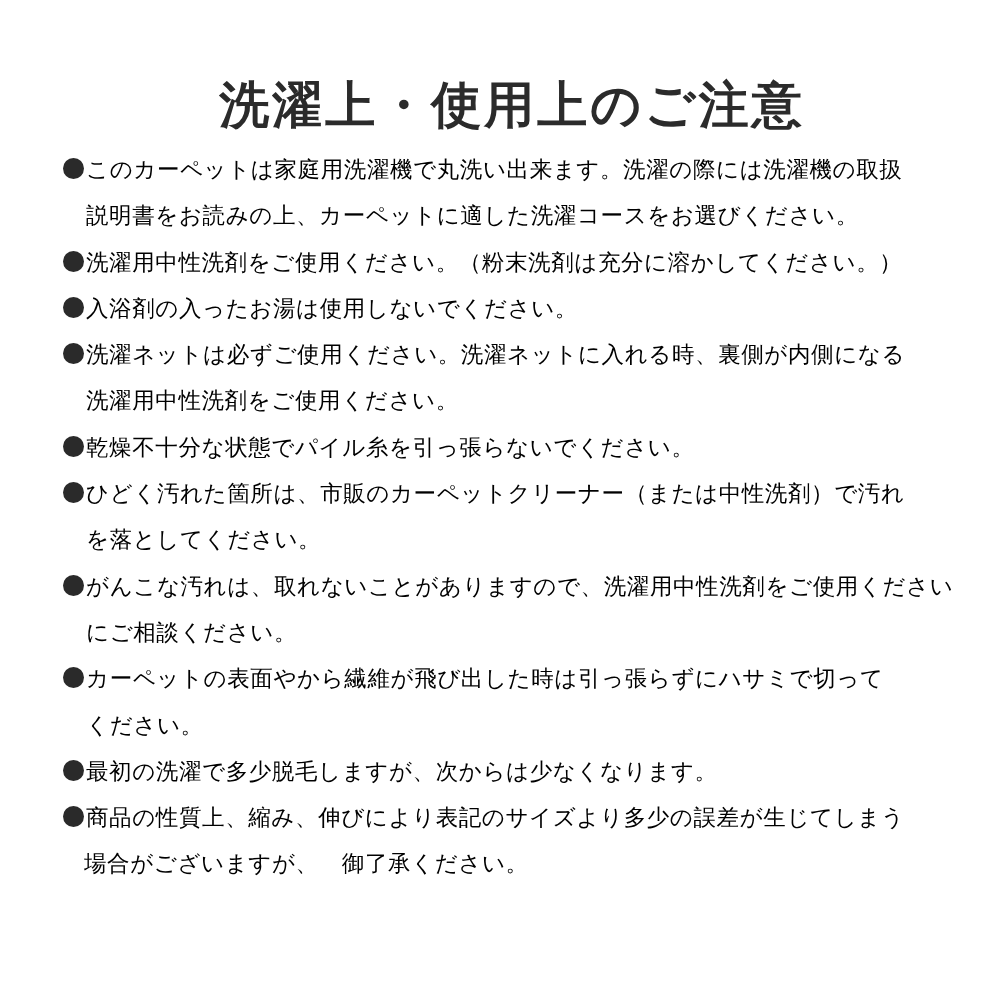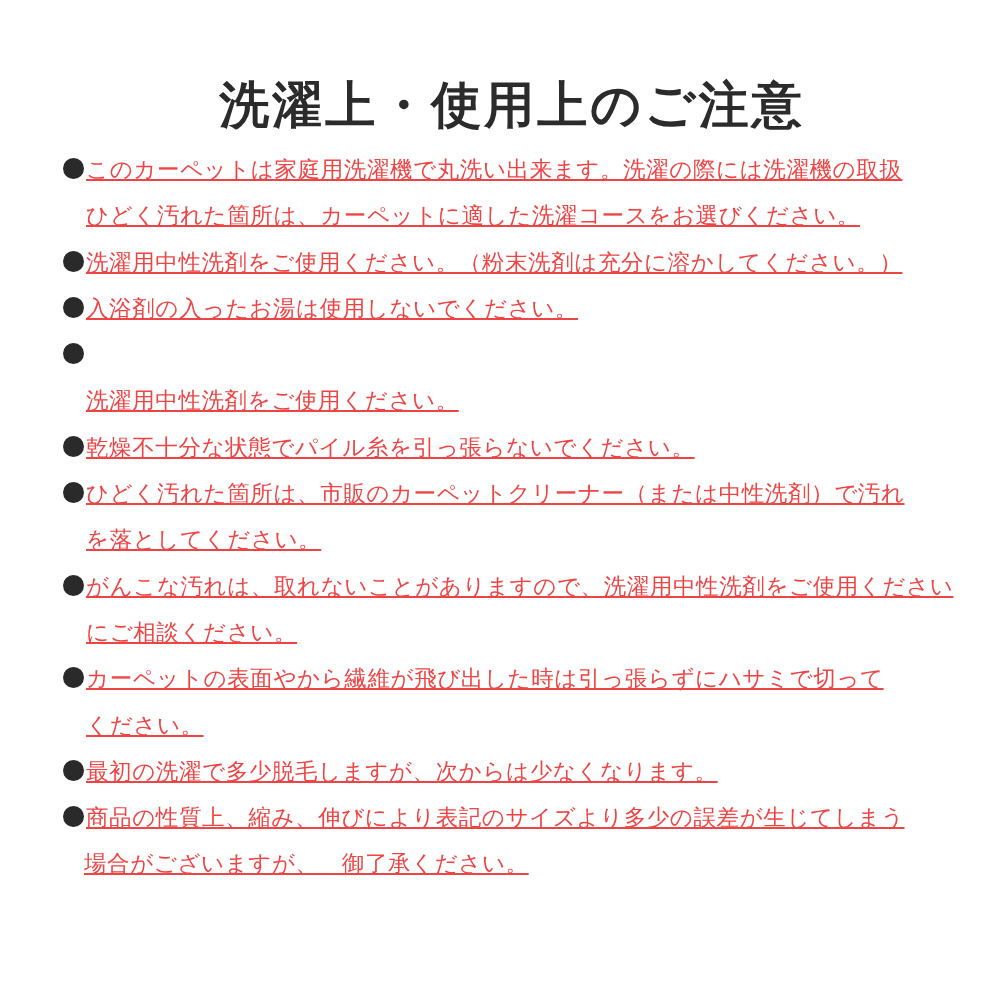--- a/index.html
+++ b/index.html
@@ -36,22 +36,21 @@
       margin: 0;
       padding: 0;
       list-style: none;
     }
     .line {
       height: 46.3px;
       line-height: 46.3px;
       font-size: 22.5px;
       white-space: nowrap;
       letter-spacing: 0.6px;
-      color: #ef4444;
-      text-decoration: underline;
+      color: #000000;
     }
     .bullet {
       display: inline-block;
       width: 23px;
       height: 23px;
       vertical-align: -3px;
       margin-right: 1px;
       position: relative;
     }
     .bullet::before {
@@ -73,27 +72,27 @@
     }
   </style>
 </head>
 <body>
 
 <h1 class="title">洗濯上・使用上のご注意</h1>
 
 <div class="notes">
 
   <div class="line"><span class="bullet"></span><span>このカーペットは家庭用洗濯機で丸洗い出来ます。洗濯の際には洗濯機の取扱</span></div>
-  <div class="line indent">ひどく汚れた箇所は、カーペットに適した洗濯コースをお選びください。</div>
+  <div class="line indent">説明書をお読みの上、カーペットに適した洗濯コースをお選びください。</div>
 
   <div class="line"><span class="bullet"></span><span>洗濯用中性洗剤をご使用ください。（粉末洗剤は充分に溶かしてください。）</span></div>
 
   <div class="line"><span class="bullet"></span><span>入浴剤の入ったお湯は使用しないでください。</span></div>
 
-  <div class="line"><span class="bullet"></span></div>
+  <div class="line"><span class="bullet"></span><span>洗濯ネットは必ずご使用ください。洗濯ネットに入れる時、裏側が内側になる</span></div>
   <div class="line indent">洗濯用中性洗剤をご使用ください。</div>
 
   <div class="line"><span class="bullet"></span><span>乾燥不十分な状態でパイル糸を引っ張らないでください。</span></div>
 
   <div class="line"><span class="bullet"></span><span>ひどく汚れた箇所は、市販のカーペットクリーナー（または中性洗剤）で汚れ</span></div>
   <div class="line indent">を落としてください。</div>
 
   <div class="line"><span class="bullet"></span><span>がんこな汚れは、取れないことがありますので、洗濯用中性洗剤をご使用ください</span></div>
   <div class="line indent">にご相談ください。</div>
 

